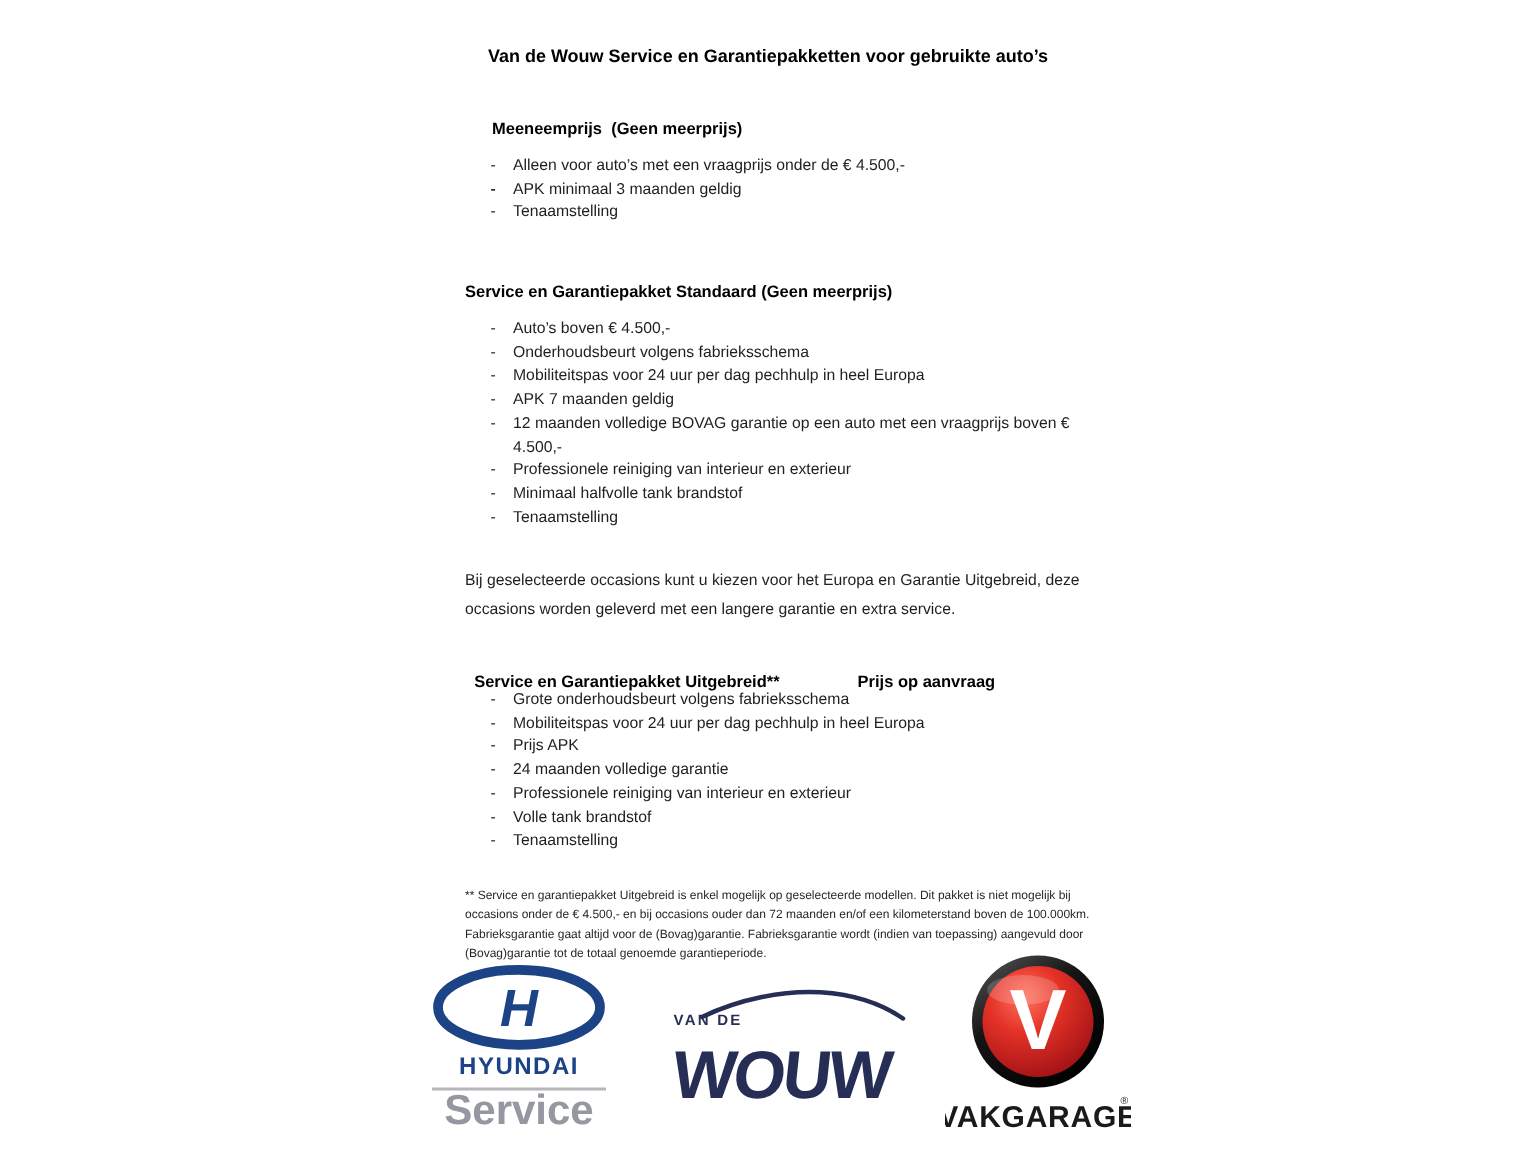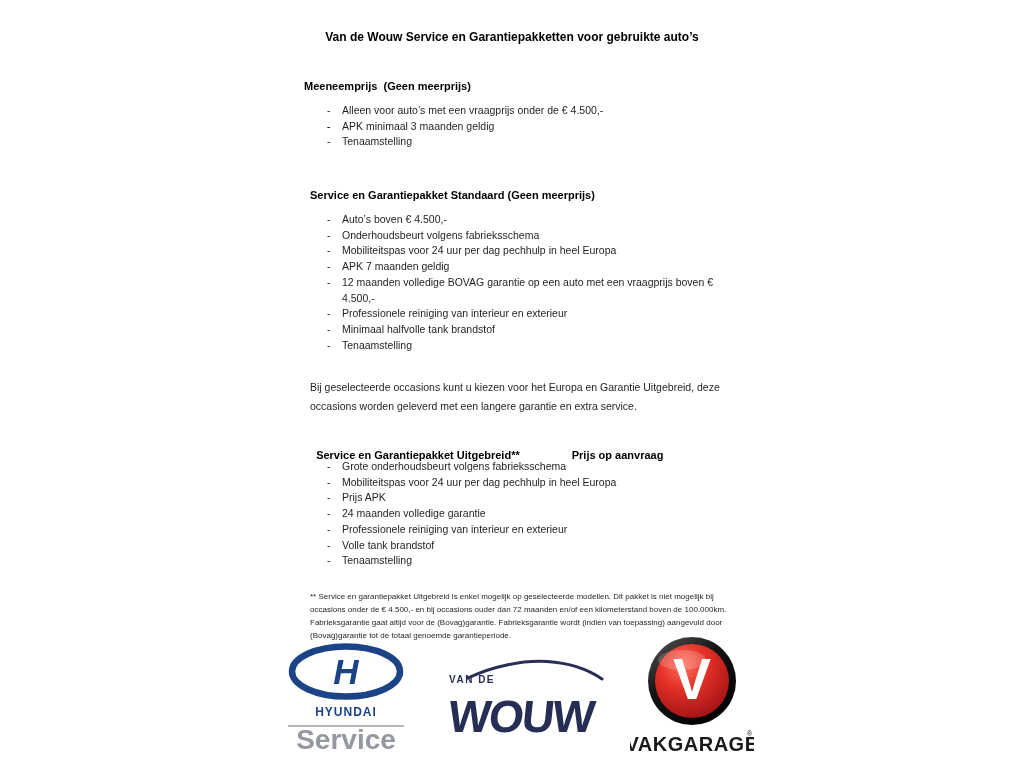--- a/index.html
+++ b/index.html
@@ -8,21 +8,21 @@
     font-family:"Liberation Sans",sans-serif;color:#1f1f1f;overflow:hidden;
   }
   .abs{position:absolute;}
   .doc-title{
     top:30px;left:0;width:1024px;text-align:center;
     font-size:12px;font-weight:bold;color:#000;
   }
   .heading{
     font-size:11px;font-weight:bold;color:#000;white-space:pre-wrap;
   }
-  #h1{left:304px;top:80px;}
+  #h1{left:328px;top:80px;}
   #h2{left:310px;top:189px;}
   #h3{left:310px;top:437px;}
   .h3-price{margin-left:28px;padding-left:24px;}
   ul.bullets{
     left:310px;width:420px;margin:0;padding:0;list-style:none;
     font-size:10.5px;
   }
   ul.bullets li{position:relative;padding-left:32px;line-height:15.7px;}
   ul.bullets .dash{position:absolute;left:17px;}
   #list1{top:103px;}
@@ -32,21 +32,21 @@
     left:310px;top:378px;width:424px;
     font-size:10.5px;line-height:18.5px;
   }
   .disclaimer{
     left:310px;top:590px;width:424px;
     font-size:8px;line-height:13px;color:#262626;white-space:pre-wrap;
   }
   .logo{position:absolute;}
   #logo-hyundai{left:286px;top:643px;width:120px;text-align:center;}
   #logo-hyundai svg{display:block;margin:0 auto;}
-  .hy-word{font-size:12px;font-weight:bold;color:#1b4385;letter-spacing:1px;line-height:22px;margin-top:1px;}
+  .hy-word{font-size:16px;font-weight:bold;color:#1b4385;letter-spacing:1px;line-height:22px;margin-top:1px;}
   .hy-line{height:2px;background:#b6b6ba;margin:2px 2px 1px 2px;}
   .hy-service{font-size:28px;font-weight:bold;color:#9597a1;line-height:23px;}
   #logo-wouw{left:443px;top:656px;}
   #logo-vakgarage{left:630px;top:636px;}
   svg text{font-family:"Liberation Sans",sans-serif;}
 </style>
 </head>
 <body>
 
 <div class="abs doc-title">Van de Wouw Service en Garantiepakketten voor gebruikte auto’s</div>

